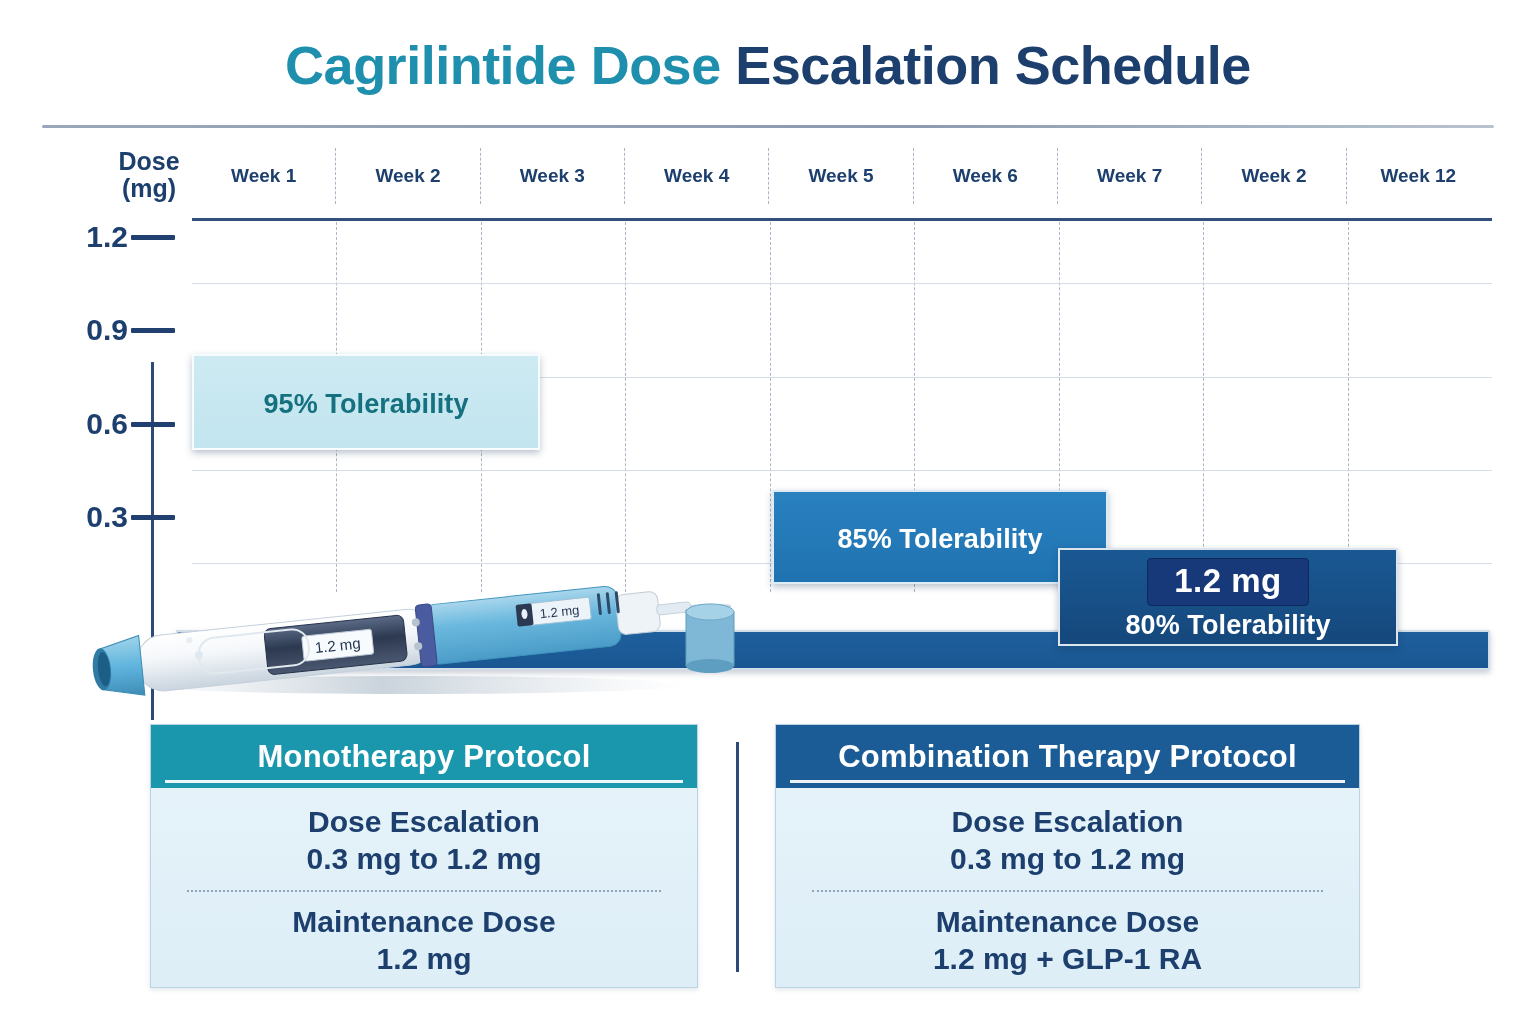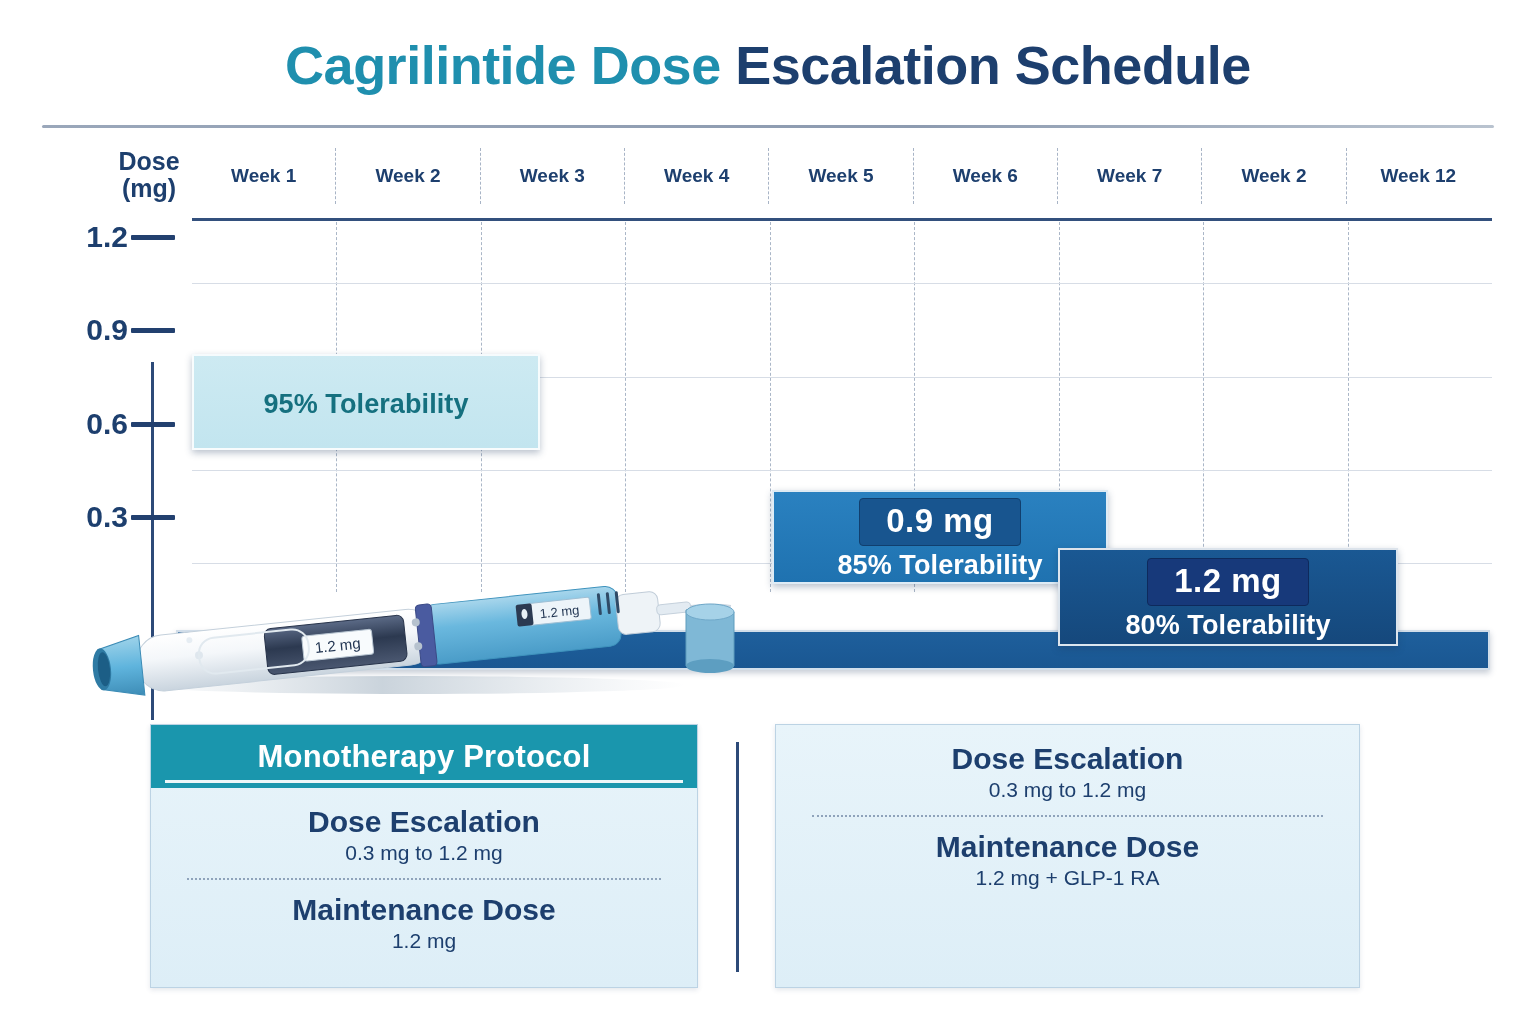--- a/index.html
+++ b/index.html
@@ -153,21 +153,21 @@
     color:#ffffff;font-size:31px;font-weight:bold;letter-spacing:0.2px;
   }
   .card-head::after{
     content:"";position:absolute;left:14px;right:14px;bottom:5px;height:3px;
     background:rgba(255,255,255,.92);
   }
   .card-body{
     padding:16px 28px 0 28px;text-align:center;color:#1d3f6e;
   }
   .row-label{font-size:30px;font-weight:bold;line-height:1.2;}
-  .row-value{font-size:21px;font-weight:normal;line-height:1.25;}
+  .row-value{font-size:30px;font-weight:bold;line-height:1.25;}
   .card-divider{
     margin:12px 8px 12px 8px;height:0;
     border-top:2px dotted #8fa3bb;
   }
   #card-divider-vertical{
     position:absolute;left:736px;top:742px;width:3px;height:230px;
     background:#2d4a78;
   }
 </style>
 </head>
@@ -227,21 +227,20 @@
     <div class="ylabel" style="top:387px">0.3</div>
 
     <div id="baseline-band"></div>
 
     <div class="dose-bar" id="bar-03">
       <div class="tol-text">95% Tolerability</div>
     </div>
 
 
     <div class="dose-bar" id="bar-09">
-      <div class="dose-chip">0.9 mg</div>
       <div class="tol-text">85% Tolerability</div>
     </div>
 
     <div class="dose-bar" id="bar-12">
       <div class="dose-chip">1.2 mg</div>
       <div class="tol-text">80% Tolerability</div>
     </div>
   </div>
 
   <div id="pen-illustration">
@@ -332,20 +331,23 @@
       <div class="row-value">0.3 mg to 1.2 mg</div>
       <div class="card-divider"></div>
       <div class="row-label">Maintenance Dose</div>
       <div class="row-value">1.2 mg</div>
     </div>
   </div>
 
   <div id="card-divider-vertical"></div>
 
   <div class="card" id="card-combo">
+    <div class="card-head">
+      <span class="h-title">Combination Therapy Protocol</span>
+    </div>
     <div class="card-body">
       <div class="row-label">Dose Escalation</div>
       <div class="row-value">0.3 mg to 1.2 mg</div>
       <div class="card-divider"></div>
       <div class="row-label">Maintenance Dose</div>
       <div class="row-value">1.2 mg + GLP-1 RA</div>
     </div>
   </div>
 
 </div>

